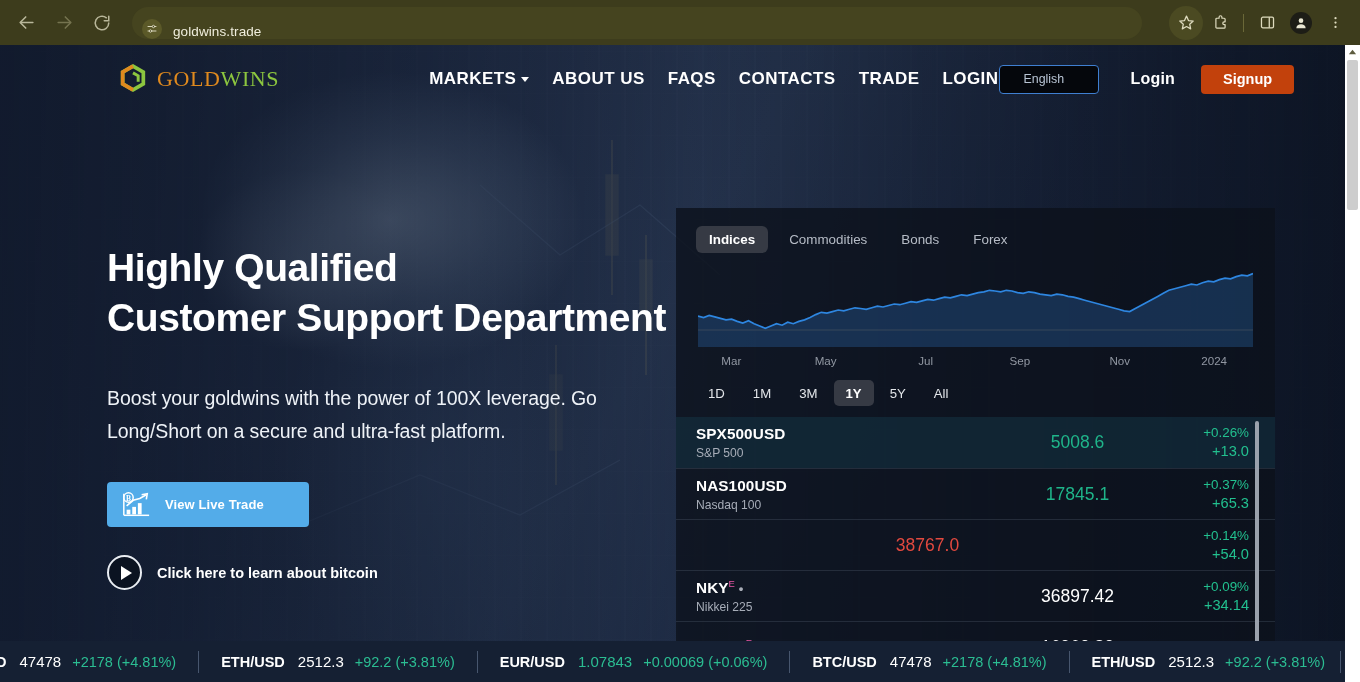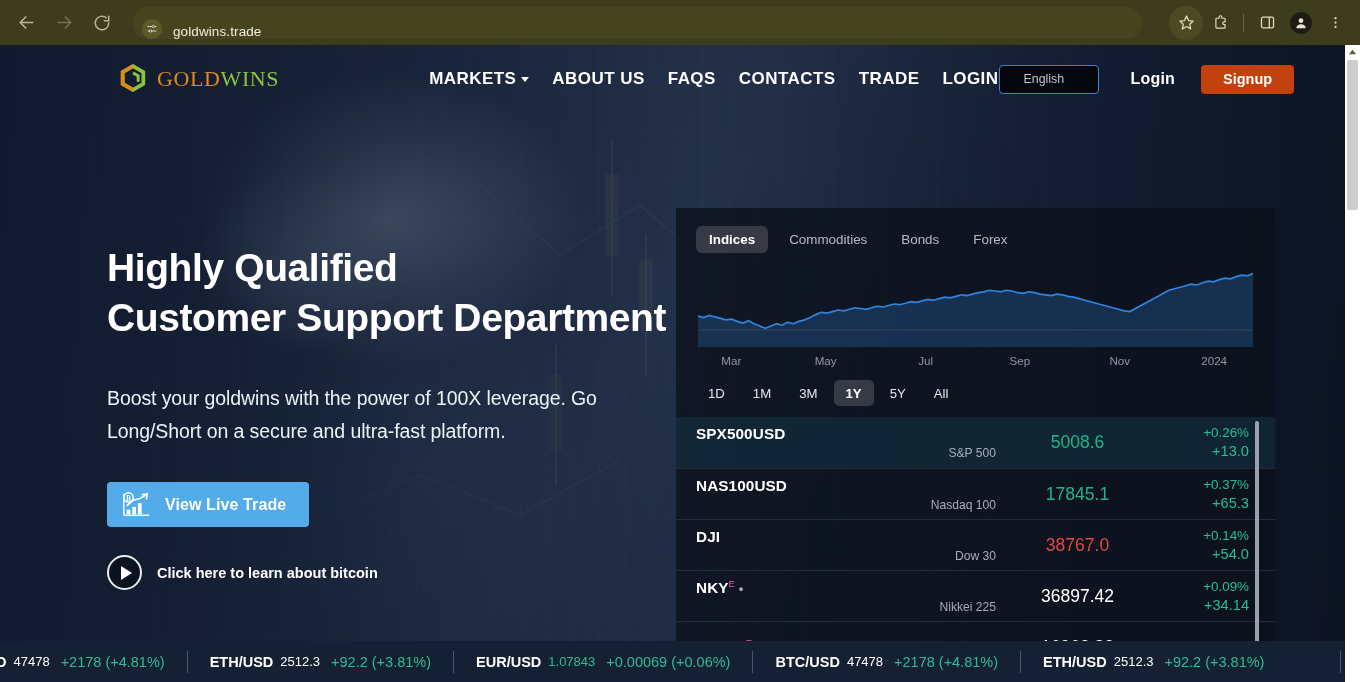--- a/index.html
+++ b/index.html
@@ -159,21 +159,21 @@
   .cta-primary {
     margin-top: 34px;
     width: 202px; height: 45px;
     background: #53ace9;
     border-radius: 4px;
     display: flex; align-items: center;
     padding-left: 14px;
   }
   .cta-primary .label {
     margin-left: 14px;
-    font-size: 16px; font-weight: bold; color: #ffffff;
+    font-size: 13px; font-weight: bold; color: #ffffff;
     letter-spacing: .1px;
   }
   .cta-secondary {
     margin-top: 28px;
     display: flex; align-items: center;
   }
   .play-circle {
     width: 35px; height: 35px; border-radius: 50%;
     border: 2px solid #e9edf2;
     background: #0b1321;
@@ -245,21 +245,21 @@
   }
   .quote-row.first { border-top: none; }
   .quote-row.highlight { background: rgba(19,48,64,.62); }
   .qsym-wrap { width: 300px; }
   .qsym {
     font-size: 15.3px; font-weight: bold; color: #ffffff;
     letter-spacing: .1px;
   }
   .qsym sup { font-size: 9.5px; color: #e857a6; font-weight: normal; vertical-align: super; }
   .qsym .dot { color: #a9aeb8; font-size: 13px; }
-  .qname { margin-top: 3px; font-size: 12.1px; color: #a7adb8; text-align: right; }
+  .qname { margin-top: 3px; font-size: 12.1px; color: #a7adb8; }
   .qprice {
     flex: 1 1 auto; text-align: center;
     font-size: 17.5px;
     padding-right: 18px;
   }
   .qprice.up { color: #1fb58a; }
   .qprice.down { color: #e2493f; }
   .qprice.flat { color: #ffffff; }
   .qchange { width: 72px; text-align: right; }
   .qchange .pct { font-size: 13.4px; color: #22c08f; line-height: 17px; }
@@ -273,21 +273,21 @@
   
   .ticker {
     position: absolute; left: 0; bottom: 0; width: 1345px; height: 41px;
     background: #152033;
     display: flex; align-items: center;
     z-index: 20;
     overflow: hidden;
   }
   .tick-item { display: flex; align-items: center; white-space: nowrap; }
   .tick-sym { font-size: 14.5px; font-weight: bold; color: #ffffff; }
-  .tick-price { font-size: 13px; margin-left: 7px; }
+  .tick-price { font-size: 15px; margin-left: 13px; }
   .tick-price.white { color: #ffffff; }
   .tick-price.teal { color: #2bbd92; }
   .tick-chg { font-size: 14.5px; margin-left: 11px; color: #2bbd92; }
   .tick-div { width: 1px; height: 22px; background: #47566e; margin: 0 22px; }
 
   
   .page-scrollbar {
     position: absolute; right: 0; top: 45px; width: 15px; height: 637px;
     background: #ffffff;
     z-index: 70;
@@ -516,24 +516,20 @@
           <div class="qname">Nasdaq 100</div>
         </div>
         <div class="qprice up">17845.1</div>
         <div class="qchange">
           <div class="pct">+0.37%</div>
           <div class="abs">+65.3</div>
         </div>
       </div>
 
       <div class="quote-row">
-        <div class="qsym-wrap">
-          <div class="qsym">DJI</div>
-          <div class="qname">Dow 30</div>
-        </div>
         <div class="qprice down">38767.0</div>
         <div class="qchange">
           <div class="pct">+0.14%</div>
           <div class="abs">+54.0</div>
         </div>
       </div>
 
       <div class="quote-row">
         <div class="qsym-wrap">
           <div class="qsym"><span>NKY</span><sup>E</sup><span class="dot"> •</span></div>

